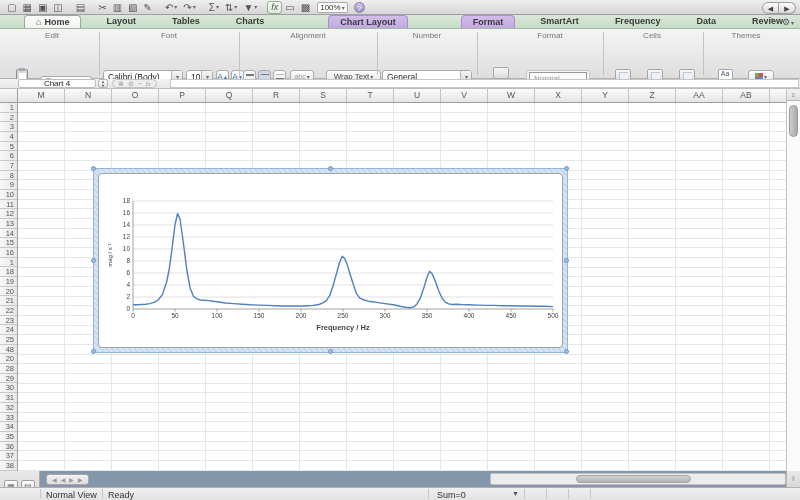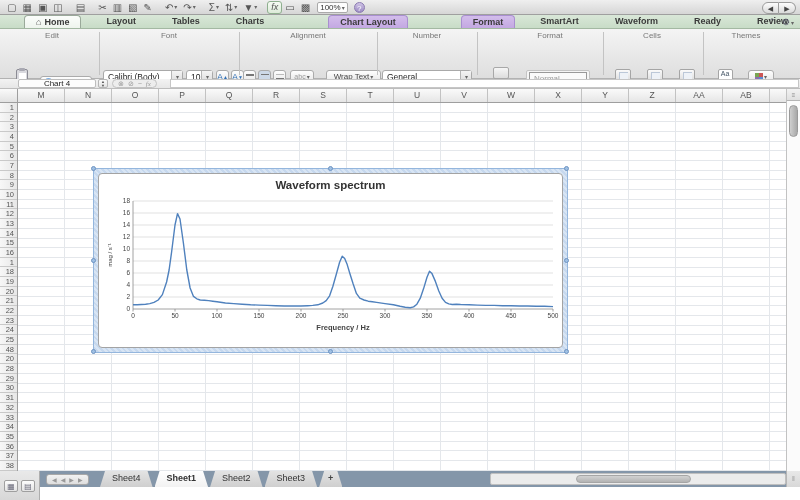--- a/index.html
+++ b/index.html
@@ -202,24 +202,24 @@
         <div class="rtab contextual">
           <span>Chart Layout</span>
         </div>
         <div class="rtab contextual">
           <span>Format</span>
         </div>
         <div class="rtab">
           <span>SmartArt</span>
         </div>
         <div class="rtab">
-          <span>Waveform</span>
-        </div>
-        <div class="rtab">
-          <span>Ready</span>
+          <span>Frequency</span>
+        </div>
+        <div class="rtab">
+          <span>Data</span>
         </div>
         <div class="rtab">
           <span>Review</span>
         </div>
       </span>
     <span class="tabbar-right">
       <span>⌃</span>
       <span class="caret">⚙</span>
     </span>
   </div>
@@ -437,21 +437,20 @@
     </div>
   <div class="cells"></div>
 
   <div class="vscroll">
       <div class="vthumb"></div>
     </div>
   <div class="vsplit">≡</div>
 
   <div class="chart-frame">
     <div class="chart-inner">
-      <div class="chart-title">Waveform spectrum</div>
       <div class="chart-svg-wrap"><svg viewBox="0 0 462 152" width="462" height="152">
             <text x="27" y="117" fill="#444" font-size="6.5" text-anchor="end" font-family="'Liberation Sans', sans-serif">0</text>
             <line x1="30" y1="103" x2="450" y2="103" stroke="#d9d9d9" stroke-width="0.8"></line>
             <text x="27" y="105" fill="#444" font-size="6.5" text-anchor="end" font-family="'Liberation Sans', sans-serif">2</text>
             <line x1="30" y1="91" x2="450" y2="91" stroke="#d9d9d9" stroke-width="0.8"></line>
             <text x="27" y="93" fill="#444" font-size="6.5" text-anchor="end" font-family="'Liberation Sans', sans-serif">4</text>
             <line x1="30" y1="79" x2="450" y2="79" stroke="#d9d9d9" stroke-width="0.8"></line>
             <text x="27" y="81" fill="#444" font-size="6.5" text-anchor="end" font-family="'Liberation Sans', sans-serif">6</text>
             <line x1="30" y1="67" x2="450" y2="67" stroke="#d9d9d9" stroke-width="0.8"></line>
             <text x="27" y="69" fill="#444" font-size="6.5" text-anchor="end" font-family="'Liberation Sans', sans-serif">8</text>
@@ -508,26 +507,32 @@
   <div class="viewbtns">
     <span class="viewbtn">▦</span>
     <span class="viewbtn">▤</span>
   </div>
   <div class="tabnav">
     <span>◀</span>
     <span>◀</span>
     <span>▶</span>
     <span>▶</span>
   </div>
-  <div class="sheettabs">
-      <div class="stab">Sheet4</div>
-      <div class="stab active">Sheet1</div>
-      <div class="stab">Sheet2</div>
-      <div class="stab">Sheet3</div>
-      <div class="stab add">+</div>
-    </div>
   <div class="hscroll">
       <div class="hthumb"></div>
     </div>
   <div class="hresize">‖</div>
 
+  <div class="statusbar">
+    <span style="position:absolute;left:46px;top:2px;">Normal View</span>
+    <span style="position:absolute;left:108px;top:2px;">Ready</span>
+    <span style="position:absolute;left:437px;top:2px;">Sum=0</span>
+    <span style="position:absolute;left:512px;top:2px;font-size:7px;color:#555;">▼</span>
+    <span class="sdiv" style="left:40px;"></span>
+    <span class="sdiv" style="left:102px;"></span>
+    <span class="sdiv" style="left:428px;"></span>
+    <span class="sdiv" style="left:524px;"></span>
+    <span class="sdiv" style="left:546px;"></span>
+    <span class="sdiv" style="left:568px;"></span>
+    <span class="sdiv" style="left:590px;"></span>
+  </div>
 
 </div>
 
 </body></html>

